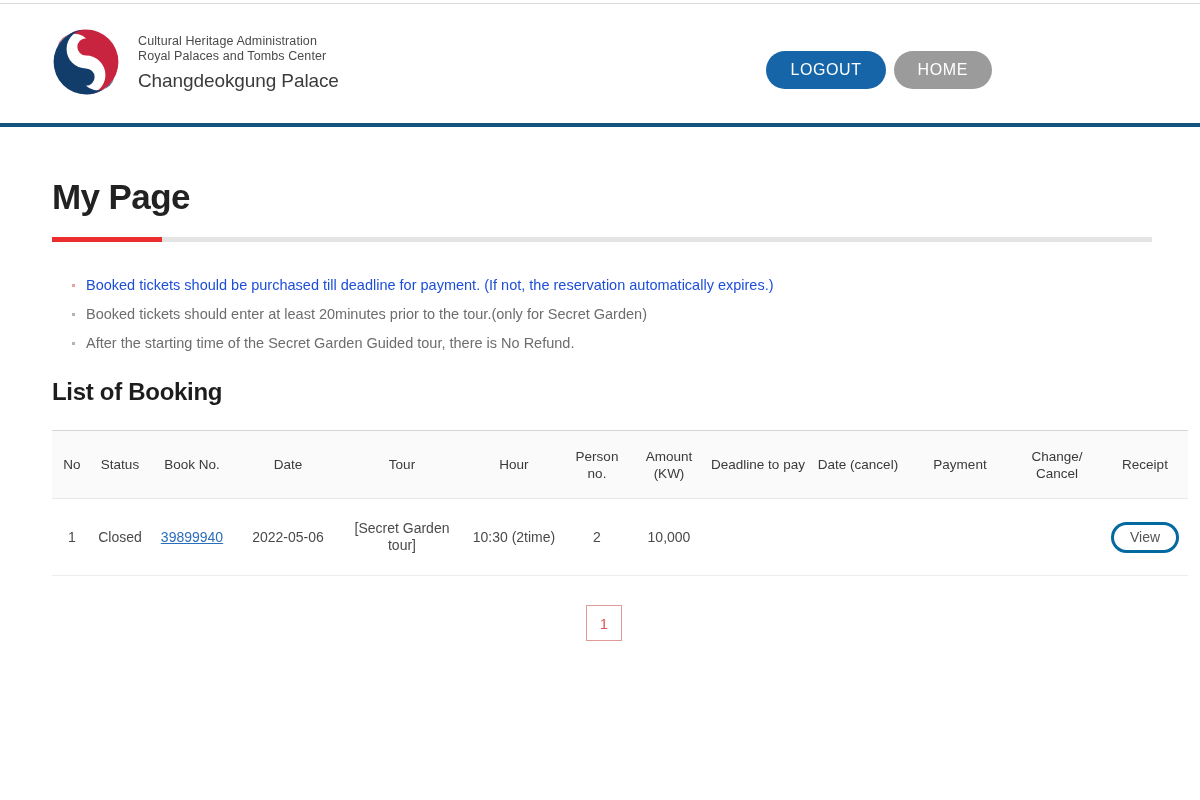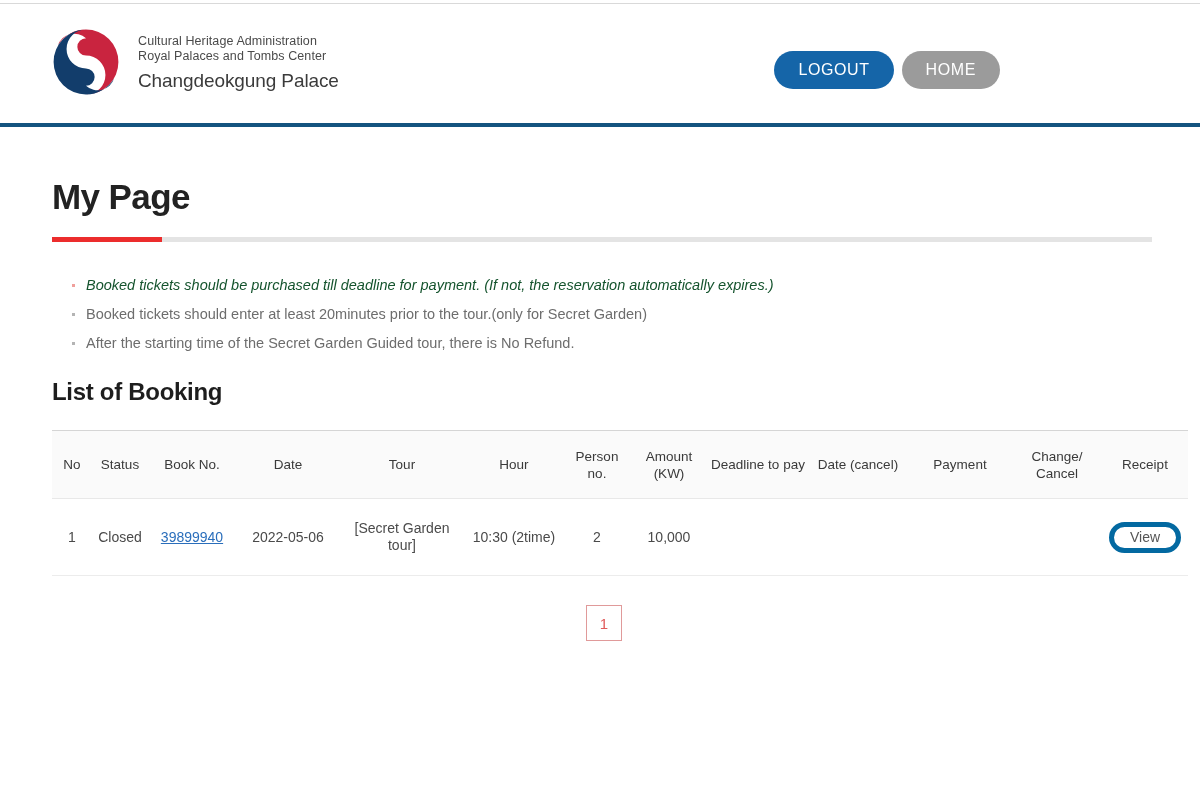--- a/index.html
+++ b/index.html
@@ -46,21 +46,21 @@
   .brand-main1, .brand-main2 {
     font-size: 19px;
     color: #3b3b3b;
     line-height: 23px;
     white-space: nowrap;
     letter-spacing: -0.1px;
   }
   .brand-main1 { margin-top: 5px; }
 
   .header-actions {
-    position: absolute; right: 44px; top: 47px;
+    position: absolute; right: 52px; top: 47px;
     display: flex; gap: 8px; align-items: center;
   }
   .pill-btn {
     border: none;
     border-radius: 22px;
     height: 38px;
     padding: 0 24px;
     font-size: 16px;
     color: #ffffff;
     font-family: inherit;
@@ -117,21 +117,21 @@
     font-size: 14.5px;
     line-height: 29px;
     color: #6d6d6d;
     white-space: nowrap;
   }
   .notice-item .bullet {
     position: absolute; left: 0; top: 13px;
     width: 3px; height: 3px;
     background: #b4b4b4;
   }
-  .notice-item.highlight { color: #14532d; font-style: italic; }
+  .notice-item.highlight { color: #1d4ed8; }
   .notice-item.highlight .bullet { background: #f0a09c; }
 
   
   .list-heading {
     position: absolute; left: 48px; top: 251px;
     font-size: 24px;
     font-weight: bold;
     color: #1d1d1d;
     letter-spacing: -0.3px;
     margin: 0;
@@ -190,21 +190,21 @@
   }
   .cell-amount { color: #e8645f; }
 
   .view-btn {
     display: inline-flex;
     align-items: center;
     justify-content: center;
     min-width: 60px;
     height: 31px;
     padding: 0 16px;
-    border: 5px solid #0369a1;
+    border: 3px solid #0369a1;
     border-radius: 16px;
     background: #ffffff;
     color: #555555;
     font-size: 14px;
     font-family: inherit;
     cursor: pointer;
   }
 
   
   .pagination {

